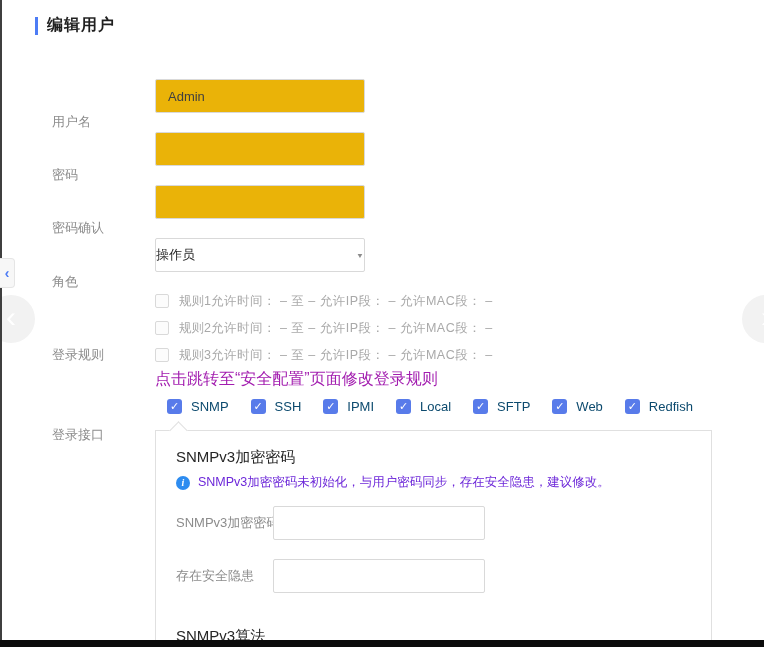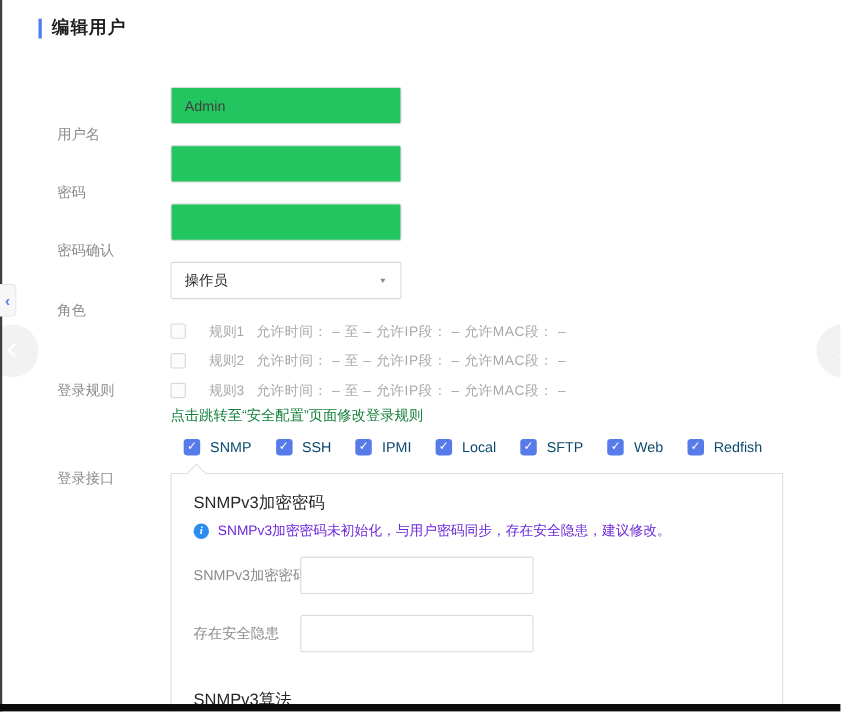--- a/index.html
+++ b/index.html
@@ -13,36 +13,36 @@
   
   .page-title { position:absolute; left:35px; top:15px; display:flex; align-items:center; }
   .accent-bar { width:3px; height:18px; background:#4d7cf5; margin-right:9px; }
   .title-text { font-size:16px; font-weight:bold; color:#1f1f1f; letter-spacing:1px; }
 
   
   .f-label { position:absolute; left:52px; font-size:13px; color:#8c8c8c; line-height:15px;margin-top:26px; }
   .t-input {
     position:absolute; left:155px; width:210px; height:34px; box-sizing:border-box;
     border:1px solid #d9d9d9; border-radius:2px; padding:0 12px; font-size:13px;
-    color:#404040; font-family:inherit; outline:none; background:#22c55e;
+    color:#404040; font-family:inherit; outline:none; background:#eab308;
   }
   .sel {
     position:absolute; left:155px; top:238px; width:210px; height:34px; box-sizing:border-box;
     border:1px solid #d9d9d9; border-radius:2px; background:#fff; cursor:pointer;
-    display:flex; align-items:center; justify-content:space-between; padding:0 12px;
+    display:flex; align-items:center; justify-content:space-between; padding:0 0;
   }
   .sel-text { font-size:13px; color:#262626; }
   .caret { font-size:8px; color:#8c8c8c; transform:scaleY(.85); }
 
   
-  .rule-row { position:absolute; left:155px; height:26px; display:flex; align-items:center;gap:11px; }
+  .rule-row { position:absolute; left:155px; height:26px; display:flex; align-items:center; }
   .cb-off { width:14px; height:14px; box-sizing:border-box; border:1px solid #d9d9d9; border-radius:2px; background:#fcfcfc; flex:none; }
   .rule-name { font-size:12.5px; color:#a9a9a9; margin-left:10px; white-space:nowrap; }
   .rule-detail { font-size:12.5px; color:#a9a9a9; white-space:nowrap; letter-spacing:.5px; }
-  .rules-link { position:absolute; left:155px; top:369px; font-size:13px; color:#15803d; cursor:pointer; }
+  .rules-link { position:absolute; left:155px; top:369px; font-size:16px; color:#a21caf; cursor:pointer; }
 
   
   .if-row { position:absolute; left:167px; top:399px; display:flex; gap:22px; align-items:center; }
   .if-item { display:flex; align-items:center; gap:9px; cursor:pointer; }
   .cb-on {
     width:15px; height:15px; border-radius:3px; background:#587bea; color:#fff;
     display:flex; align-items:center; justify-content:center; font-size:11px; line-height:1; flex:none;
   }
   .if-label { font-size:13px; color:#0c4a6e; }
 

